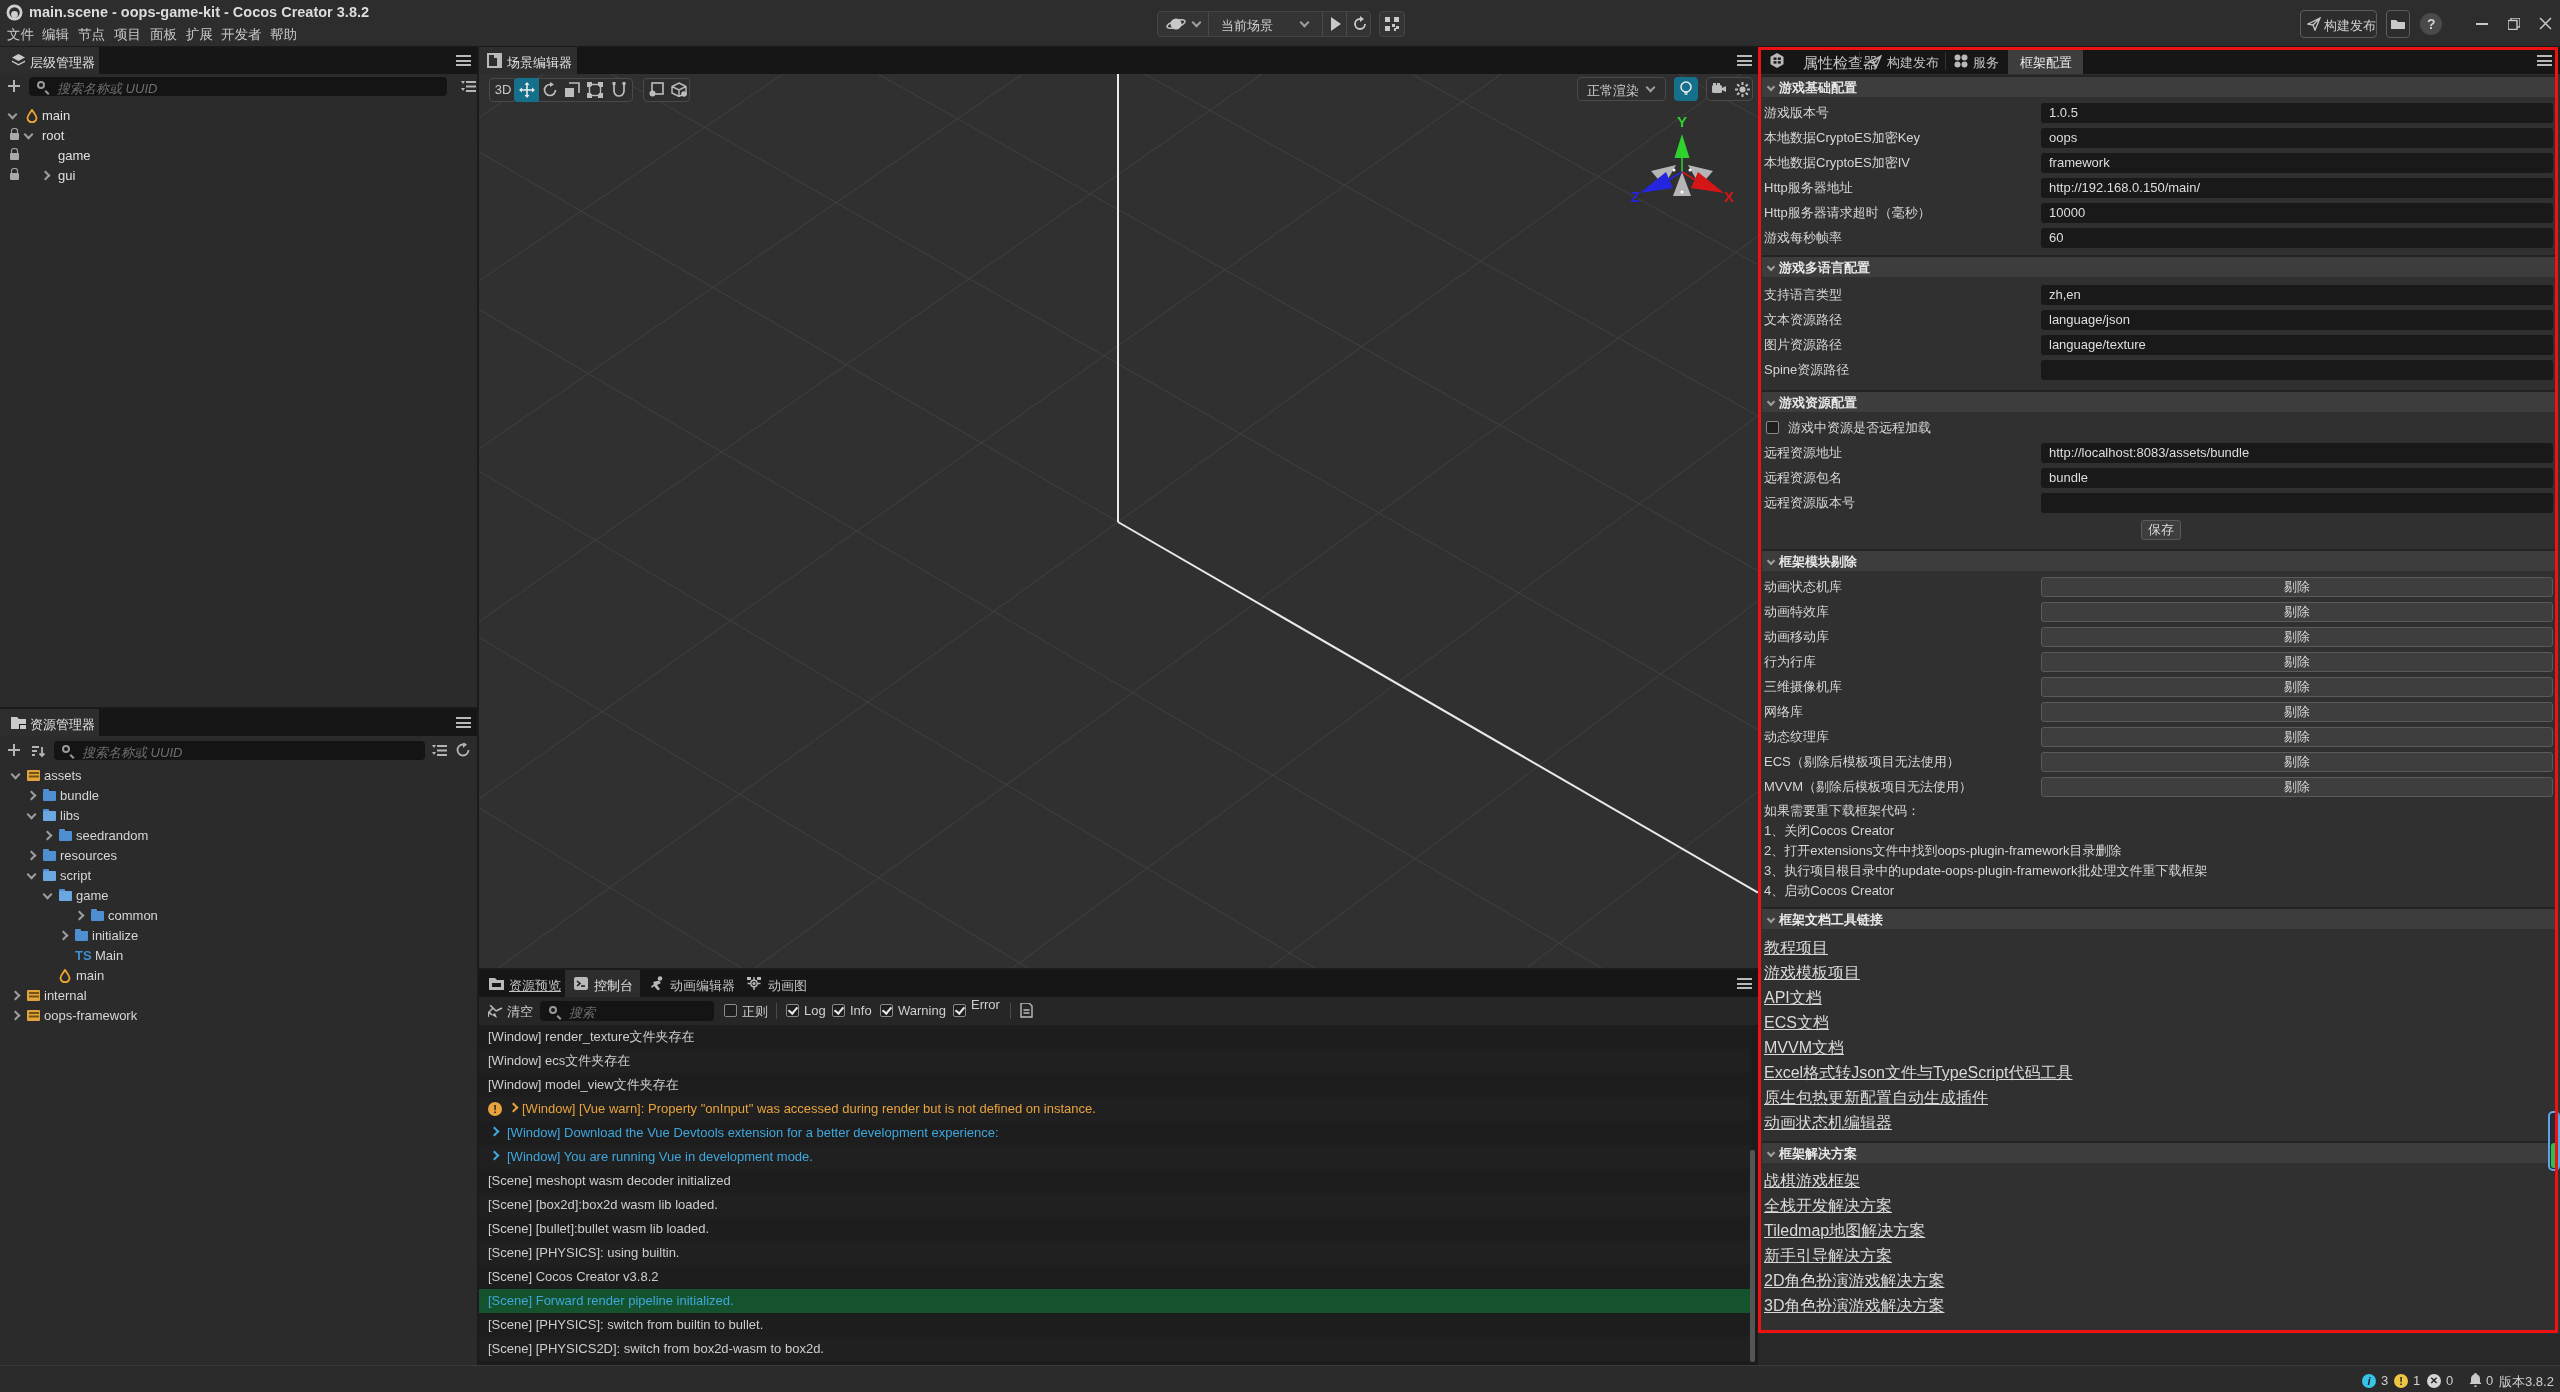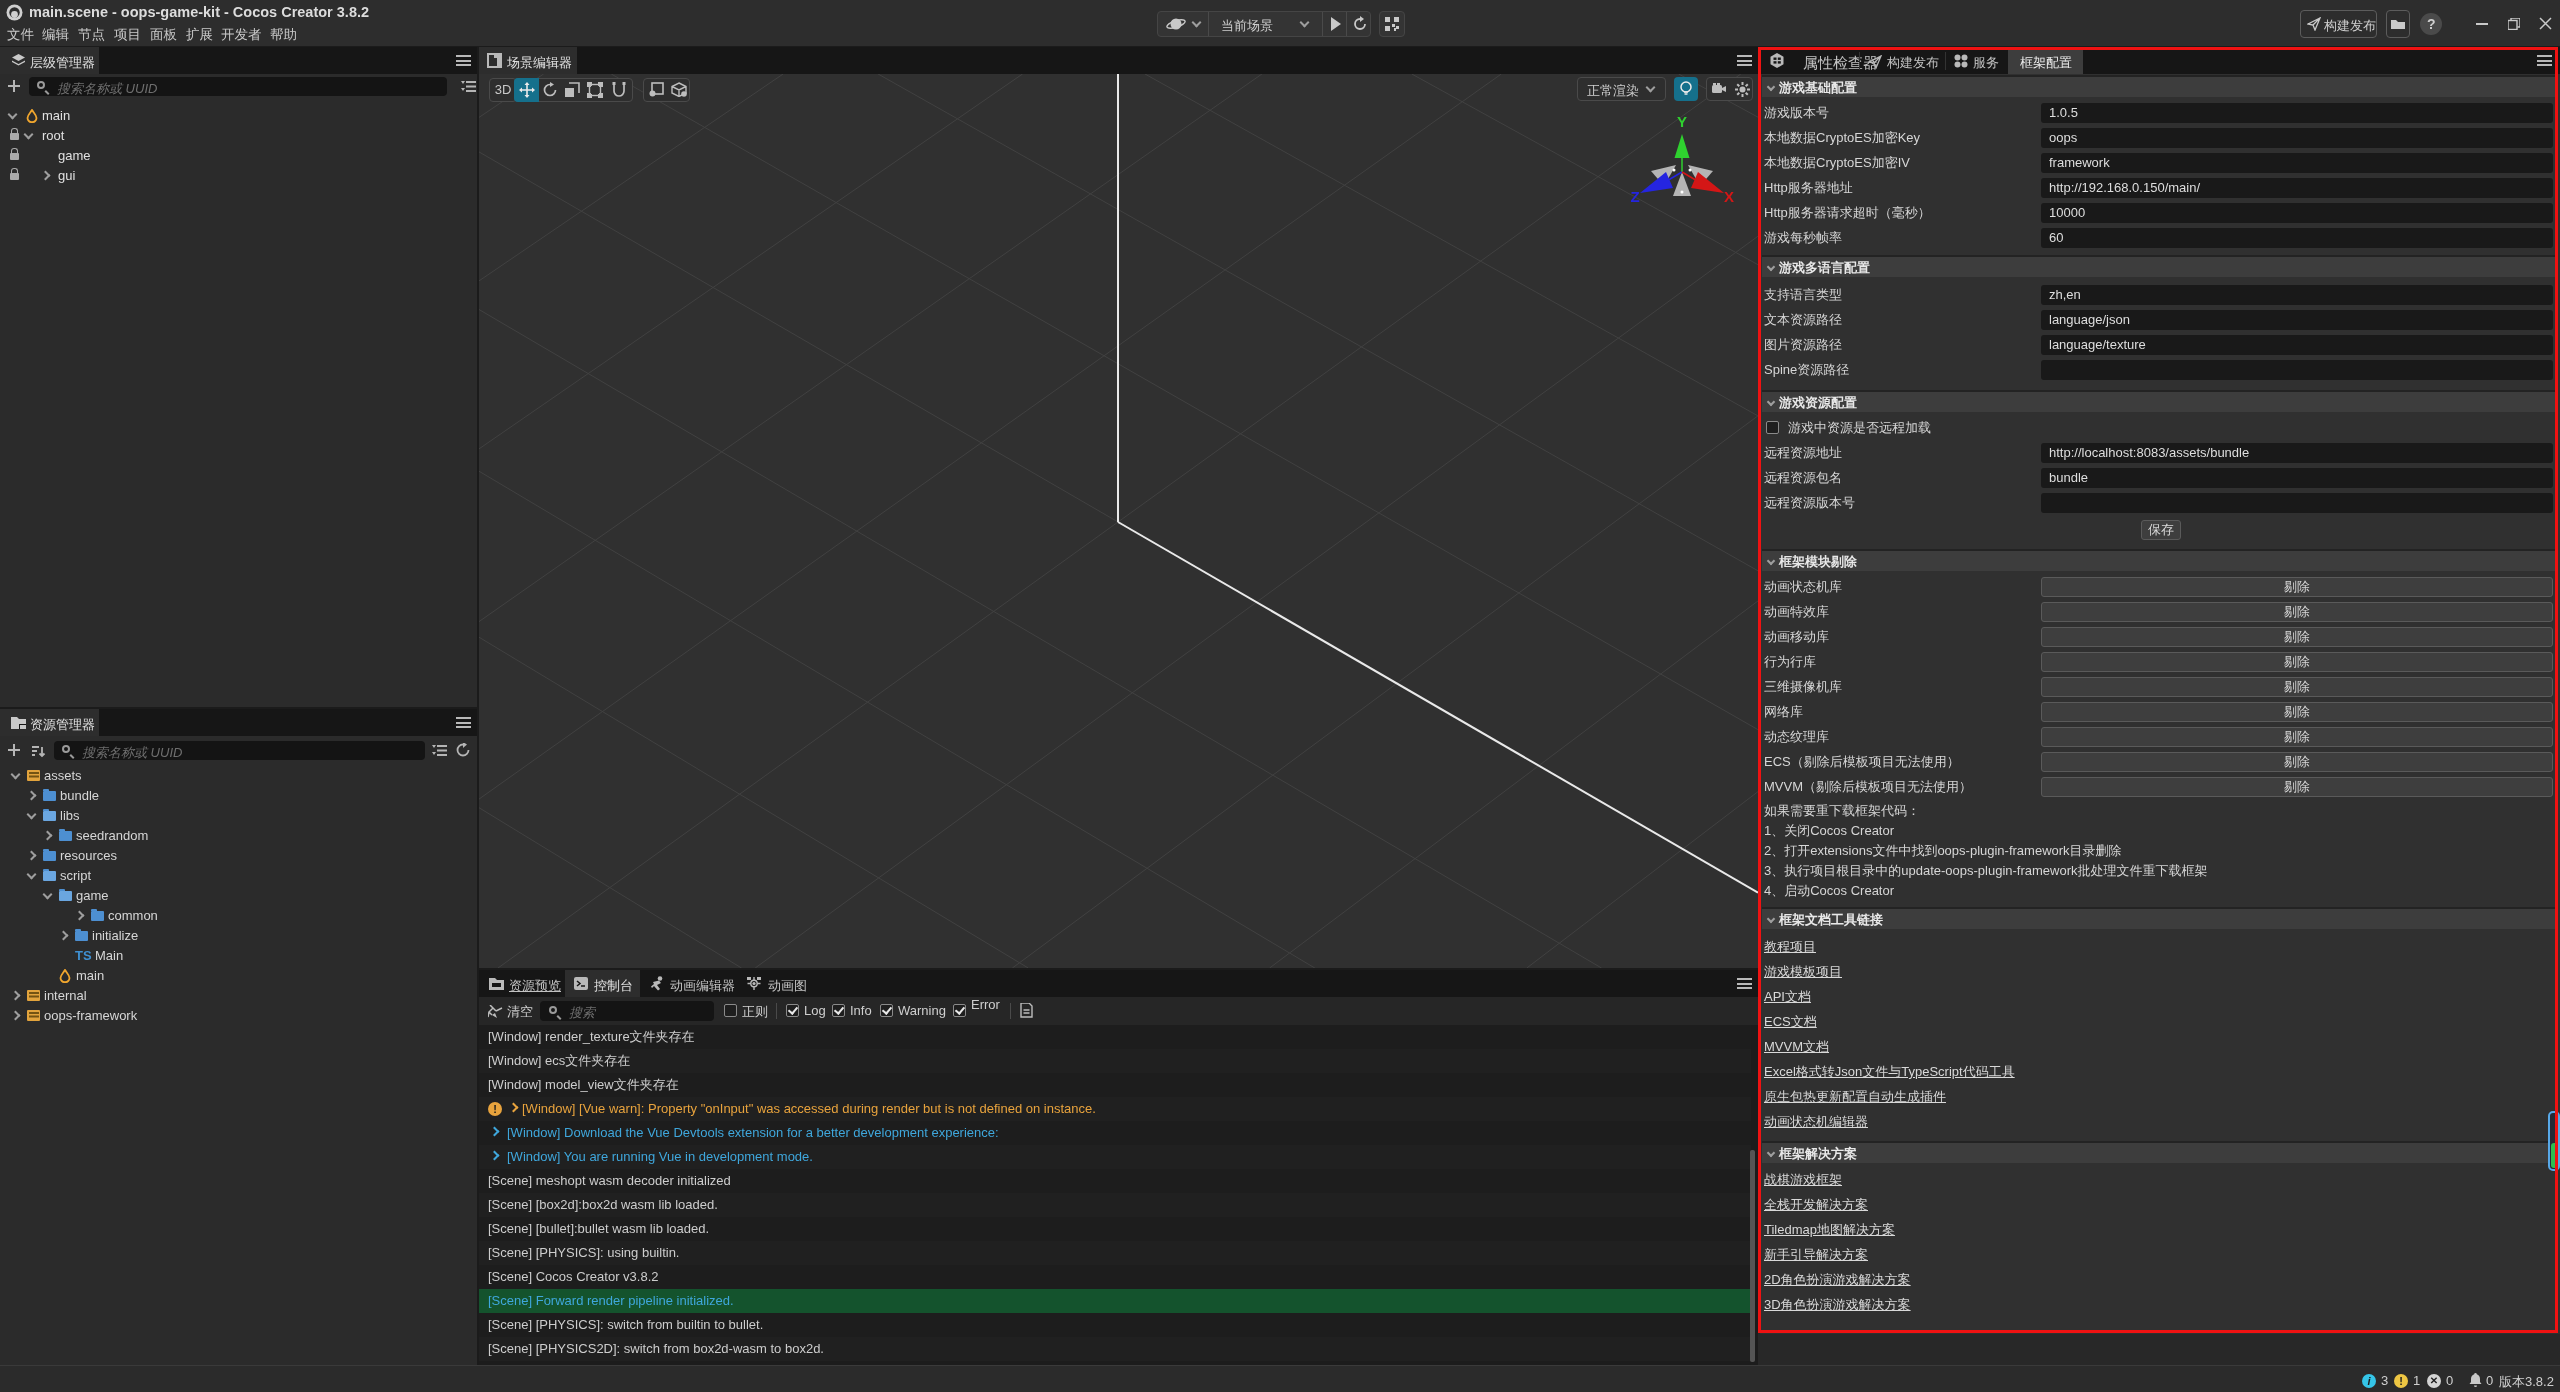--- a/index.html
+++ b/index.html
@@ -19,21 +19,21 @@
 .lock:before{content:"";position:absolute;width:5px;height:5px;border:1.5px solid #a9a9a9;border-bottom:none;border-radius:3px 3px 0 0;left:1px;top:-5px;}
 .fold{position:absolute;width:13px;height:10px;background:#4d8fd1;border-radius:1px;}
 .fold:before{content:"";position:absolute;width:6px;height:2px;background:#4d8fd1;top:-2px;left:0;border-radius:1px 1px 0 0;}
 .db{position:absolute;width:13px;height:11px;background:#e2a33c;border-radius:1px;}
 .db:before{content:"";position:absolute;left:1.5px;top:2px;width:10px;height:1.5px;background:#735312;box-shadow:0 3.5px 0 #735312;}
 .inp{position:absolute;left:2041px;width:512px;height:20px;background:#191919;border-radius:3px;color:#dedede;font-size:13px;line-height:20px;padding-left:8px;}
 .sech{position:absolute;left:1762px;width:794px;height:22px;background:#3d3d3d;border-top:2px solid #232323;color:#e8e8e8;font-size:13px;font-weight:bold;line-height:21px;padding-left:17px;}
 .sech .chevD{left:6px;top:7px;width:6px;height:6px;}
 .cutbtn{position:absolute;left:2041px;width:512px;height:20px;background:#3e3e3e;border:1px solid #5a5a5a;border-radius:3px;color:#d8d8d8;font-size:13px;text-align:center;line-height:18px;}
 .ilab{position:absolute;left:1764px;height:20px;color:#d6d6d6;font-size:13px;line-height:20px;white-space:nowrap;}
-.link{position:absolute;left:1764px;color:#d9d9d9;font-size:13px;text-decoration:underline;white-space:nowrap;}
+.link{position:absolute;left:1764px;color:#d9d9d9;font-size:16px;text-decoration:underline;white-space:nowrap;}
 .crow{position:absolute;left:479px;width:1272px;height:24px;color:#cdcdcd;font-size:13px;line-height:24px;padding-left:9px;white-space:nowrap;}
 .cb{position:absolute;width:13px;height:13px;background:#1e1e1e;border:1px solid #8a8a8a;border-radius:2px;}
 .cb.k:after{content:"";position:absolute;left:3px;top:0px;width:4px;height:7px;border-right:2px solid #e8e8e8;border-bottom:2px solid #e8e8e8;transform:rotate(40deg);}
 .vbtn{position:absolute;height:24px;background:#2e2e2e;border:1px solid #4a4a4a;border-radius:4px;}
 .menu{color:#c9c9c9;font-size:13.5px;}
 </style></head><body>
 <div class="abs" style="left:0;top:0;width:2560px;height:47px;background:#2d2d2d;border-bottom:1px solid #1b1b1b;">
 <svg class="abs" style="left:6px;top:4px" width="17" height="17">
       <circle cx="8.5" cy="8.5" r="8" fill="#cfcfcf"></circle>
       <circle cx="8.5" cy="8.5" r="5.2" fill="#2d2d2d"></circle>

